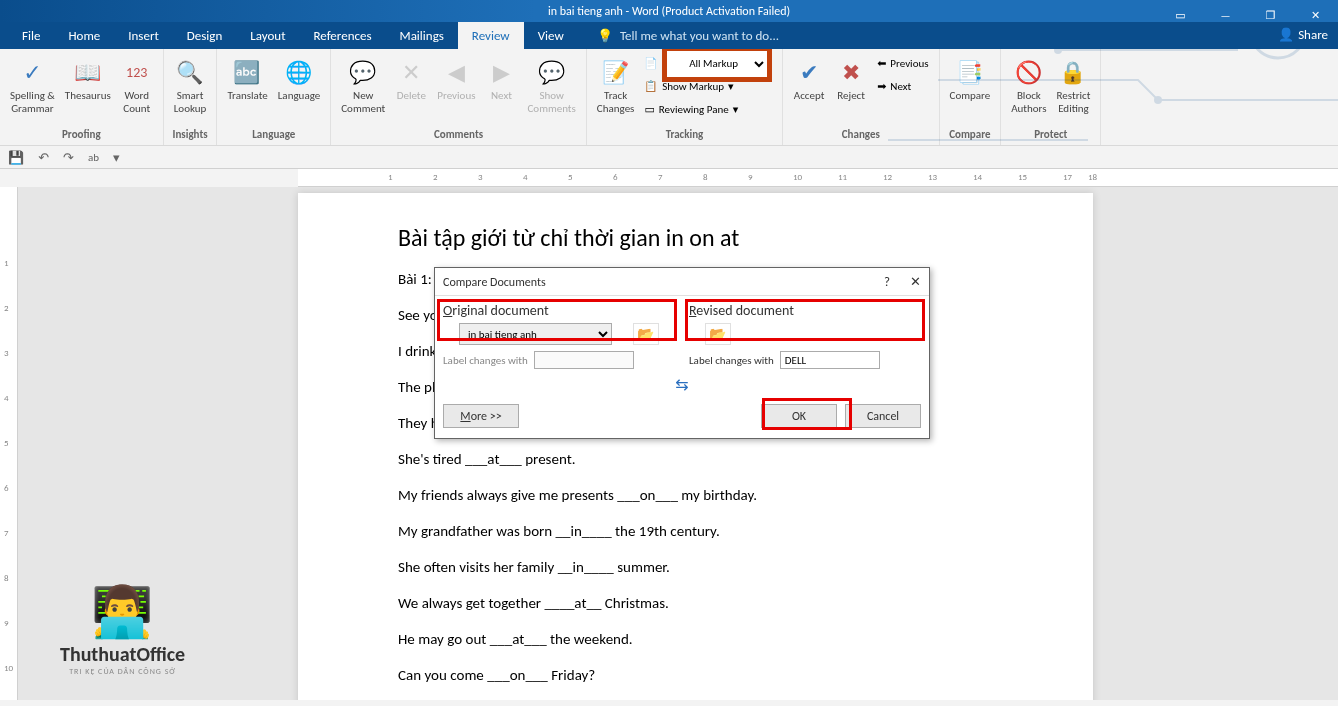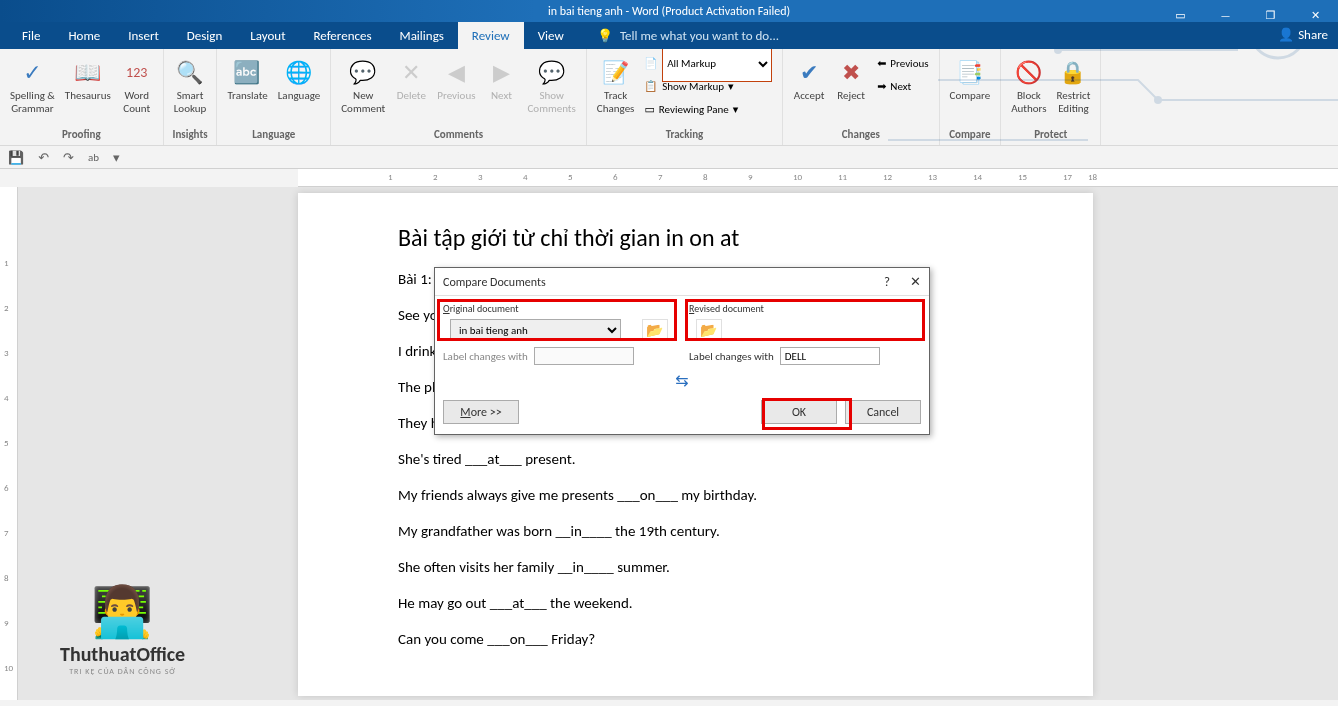--- a/index.html
+++ b/index.html
@@ -15,44 +15,44 @@
 .ribbon { height:97px; background:#f3f3f3; border-bottom:1px solid #d9d9d9; display:flex; }
 .ribbon-group { display:flex; flex-direction:column; align-items:center; border-right:1px solid #e0e0e0; padding:4px 6px 2px; }
 .ribbon-group-content { display:flex; align-items:flex-start; flex:1; gap:2px; }
 .ribbon-btn { display:flex; flex-direction:column; align-items:center; justify-content:flex-start; padding:2px 4px; font-size:11px; color:#444; text-align:center; min-width:40px; }
 .ribbon-btn.disabled { color:#b0b0b0; }
 .ribbon-icon { height:34px; display:flex; align-items:center; justify-content:center; font-size:22px; color:#3b7bbf; }
 .ribbon-btn.disabled .ribbon-icon { color:#cccccc; }
 .ribbon-group-label { font-size:11px; color:#666; padding:2px 0;font-weight:bold; }
 .ribbon-col { display:flex; flex-direction:column; gap:2px; font-size:11px; }
 .ribbon-row { display:flex; align-items:center; gap:4px; padding:0 4px; height:21px; white-space:nowrap; }
-.dropdown-select { border:1px solid #c2410c; background:#fff; font-size:11px; height:36px; width:110px; }
+.dropdown-select { border:5px solid #c2410c; background:#fff; font-size:11px; height:36px; width:110px;padding-left:18px; }
 .qat { height:23px; background:#f3f3f3; border-bottom:1px solid #d0d0d0; display:flex; align-items:center; padding-left:8px; gap:14px; font-size:13px; color:#666; }
 .ruler-h { height:18px; background:#fff; border-bottom:1px solid #d0d0d0; display:flex; align-items:center; margin-left:298px; position:relative; font-size:9px; color:#888; }
 .ruler-tick { position:absolute; top:2px; }
 .doc-area { display:flex; height:calc(100% - 193px); }
 .ruler-v { width:18px; background:#fff; border-right:1px solid #d0d0d0; position:relative; }
 .ruler-v-tick { position:absolute; left:4px; font-size:9px; color:#888; }
 .canvas { flex:1; background:#e6e6e6; overflow:hidden; position:relative; padding-left:280px; padding-top:6px; }
 .page { width:795px; background:#fff; box-shadow:0 0 8px rgba(0,0,0,0.15); padding:30px 100px; font-family:Arial,sans-serif; position:relative; }
 .page h1 { font-size:24px; font-weight:400; color:#000; margin-bottom:18px; }
 .page .line { font-size:15px; color:#000; margin-bottom:18px; }
 .watermark { position:absolute; left:60px; bottom:30px; text-align:center; font-family:Arial,sans-serif; }
 .watermark-img { font-size:50px; }
 .watermark-txt { font-size:20px; font-weight:bold; color:#333; }
 .watermark-sub { font-size:8px; color:#888; letter-spacing:1px; }
 .dialog { position:absolute; left:434px; top:267px; width:496px; background:#fff; border:1px solid #646464; box-shadow:2px 2px 6px rgba(0,0,0,0.3); }
 .dialog-title { height:28px; display:flex; align-items:center; padding:0 8px; font-size:12px; color:#333; border-bottom:1px solid #e0e0e0; }
 .dialog-title-right { margin-left:auto; display:flex; gap:20px; font-size:13px; color:#333; }
 .dialog-body { padding:6px 8px; }
 .dialog-cols { display:flex; gap:14px; }
 .dialog-col { flex:1; }
-.dialog-label { font-size:10px; color:#333; }
+.dialog-label { font-size:14px; color:#333; }
 .dialog-label u { text-decoration:underline; }
-.dialog-combo { display:flex; gap:21px; margin:4px 7px 6px; }
+.dialog-combo { display:flex; gap:21px; margin:4px 16px 6px; }
 .dialog-combo select { flex:1; height:22px; border:1px solid #ababab; font-size:11px; padding-left:4px; }
 .dialog-combo select.hl { background:#0a64ad; color:#fff; }
 .folder-btn { width:26px; height:22px; background:#fff; border:1px solid #e0e0e0; display:flex; align-items:center; justify-content:center; font-size:14px; }
 .label-row { display:flex; align-items:center; gap:6px; font-size:11px; color:#888; }
 .label-row.enabled { color:#333; }
 .label-row input { width:100px; height:18px; border:1px solid #ababab; font-size:11px; padding-left:4px; }
 .swap { text-align:center; color:#2a6fbf; font-size:16px; padding:6px 0; }
 .dialog-buttons { display:flex; align-items:center; padding:4px 0; }
 .dlg-btn { height:24px; min-width:76px; border:1px solid #ababab; background:#e9e9e9; font-size:12px; color:#333; display:flex; align-items:center; justify-content:center; }
 .dlg-btn.more { margin-right:auto; }
@@ -286,20 +286,21 @@
       <h1>Bài tập giới từ chỉ thời gian in on at</h1>
       <div class="line">Bài 1:</div>
       <div class="line">See yo</div>
       <div class="line">I drink n</div>
       <div class="line">The pla</div>
       <div class="line">They have lunch ___at___ midday.</div>
       <div class="line">She's tired ___at___ present.</div>
       <div class="line">My friends always give me presents ___on___ my birthday.</div>
       <div class="line">My grandfather was born __in____ the 19th century.</div>
       <div class="line">She often visits her family __in____ summer.</div>
+      <div class="line">We always get together ____at__ Christmas.</div>
       <div class="line">He may go out ___at___ the weekend.</div>
       <div class="line">Can you come ___on___ Friday?</div>
     </div>
   </div>
 </div>
 
 <div class="watermark">
   <div class="watermark-img">👨‍💻</div>
   <div class="watermark-txt">ThuthuatOffice</div>
   <div class="watermark-sub">TRI KỆ CỦA DÂN CÔNG SỞ</div>

